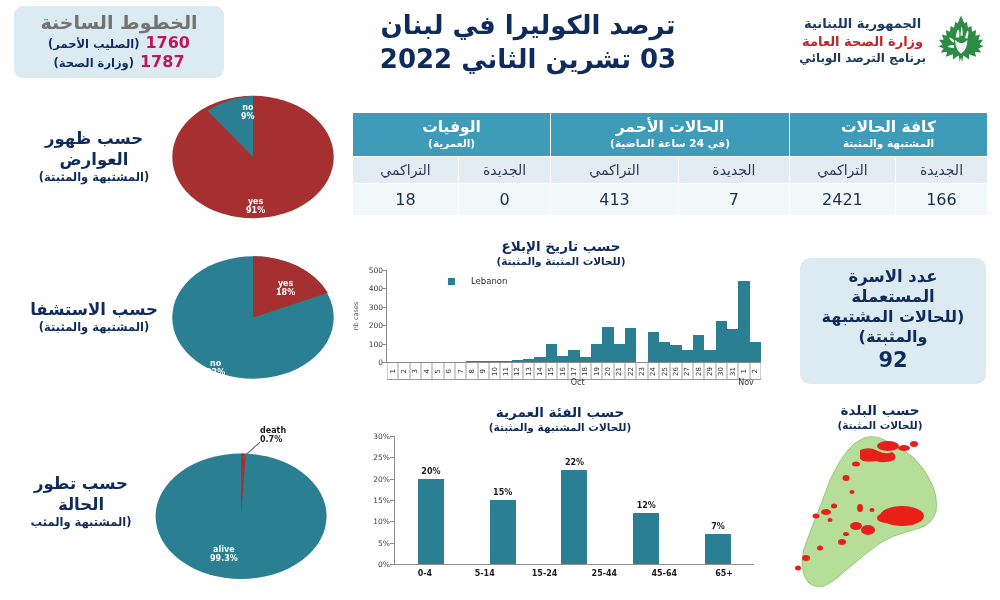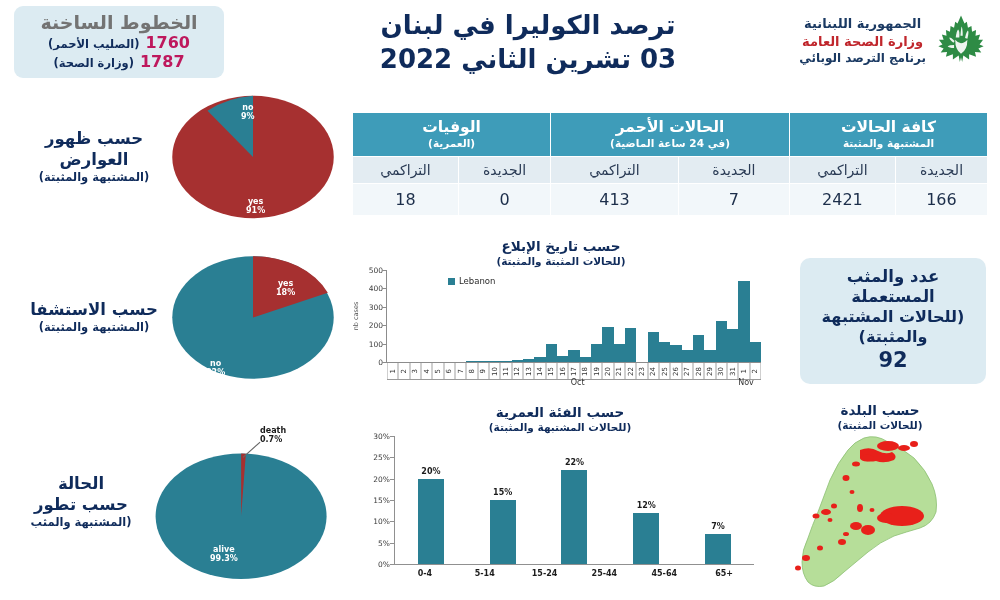--- a/index.html
+++ b/index.html
@@ -112,21 +112,21 @@
   .epi-xcell span {
     font-size: 7px; color: #333; writing-mode: vertical-rl;
     transform: rotate(180deg); white-space: nowrap;
   }
   .epi-months {
     position: absolute; left: 31px; top: 108px; width: 374px; height: 14px; direction: ltr;
   }
   .epi-month { position: absolute; font-size: 8px; color: #333; transform: translateX(-50%); }
   .epi-legend {
     position: absolute; left: 92px; top: 6px; display: flex;
-    align-items: center; gap: 4px; direction: ltr;
+    align-items: center; gap: 16px; direction: ltr;
   }
   .epi-legend-swatch { width: 7px; height: 7px; background: #2A7F93; }
   .epi-legend-text { font-size: 8.5px; color: #2b2b2b; }
   .epi-ylabel {
     position: absolute; left: -4px; top: 46px; font-size: 6.5px; color: #555;
     writing-mode: vertical-rl; transform: rotate(180deg) translateY(50%);
   }
 
   
   .beds {
@@ -274,22 +274,22 @@
       <div class="pie-txt dark" style="left:112px; top:12px; text-align:left;">
         <div>death</div>
         <div>0.7%</div>
       </div>
       <div class="pie-txt white" style="left:62px; top:131px;">
         <div>alive</div>
         <div>99.3%</div>
       </div>
     </div>
     <div class="pie-label" style="width:130px; padding-right:4px;">
+      <div class="big">حسب تطور</div>
       <div class="big">الحالة</div>
-      <div class="big">حسب تطور</div>
       <div class="small">(المشتبهة والمثب</div>
     </div>
   </div>
 
   <table class="stat-table">
     <tbody>
         <tr>
       <th class="st-head" colspan="2">
         <div class="h1">كافة الحالات</div>
         <div class="h2">المشتبهة والمثبتة</div>
@@ -486,21 +486,21 @@
     <div class="epi-tickmark" style="top: 92px;"></div>
         <div class="epi-tickmark" style="top: 73.6px;"></div>
         <div class="epi-tickmark" style="top: 55.2px;"></div>
         <div class="epi-tickmark" style="top: 36.8px;"></div>
         <div class="epi-tickmark" style="top: 18.4px;"></div>
         <div class="epi-tickmark" style="top: 0px;"></div>
       </div>
   </div>
 
   <div class="beds">
-    <div class="beds-l1">عدد والمثب</div>
+    <div class="beds-l1">عدد الاسرة</div>
     <div class="beds-l1">المستعملة</div>
     <div class="beds-l2">(للحالات المشتبهة</div>
     <div class="beds-l2">والمثبتة)</div>
     <div class="beds-num">92</div>
   </div>
 
   <div class="age">
     <div class="chart-title">
       <div class="t1">حسب الفئة العمرية</div>
       <div class="t2">(للحالات المشتبهة والمثبتة)</div>

